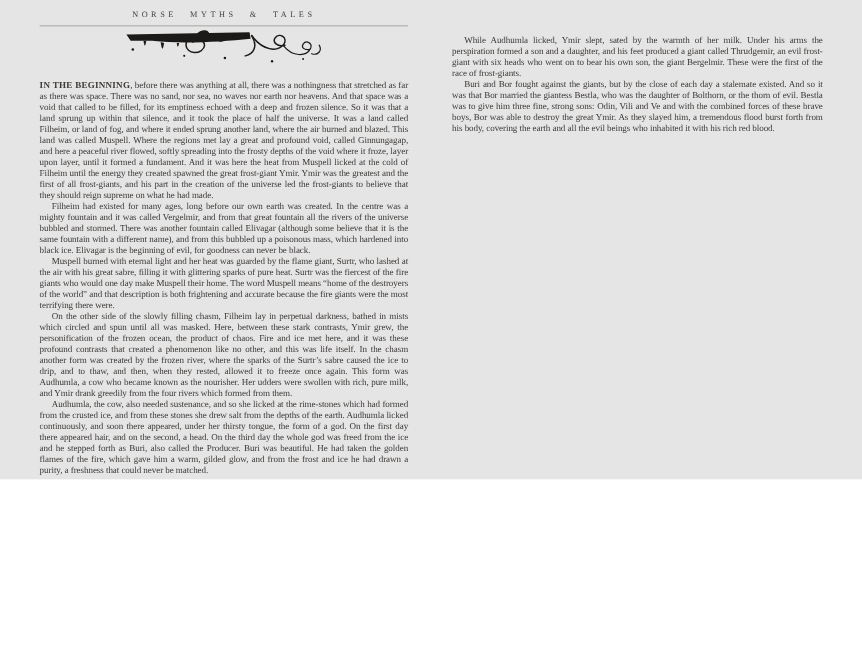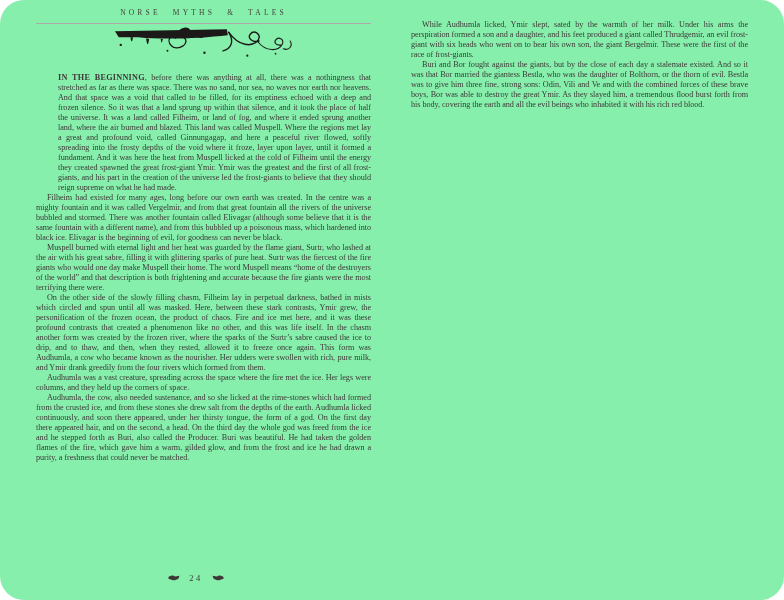--- a/index.html
+++ b/index.html
@@ -3,25 +3,24 @@
 <meta charset="utf-8">
 <style>
   html, body {
     margin: 0;
     padding: 0;
     background: #ffffff;
   }
   .canvas {
     position: relative;
     width: 784px;
-    height: 600px;
-    background: #86efac;
+    height: 436px;
+    background: #e5e5e5;
     overflow: hidden;
     font-family: "Liberation Serif", serif;
-    border-radius: 24px;
   }
   .spread {
     display: flex;
     width: 100%;
     height: 100%;
   }
   .page {
     position: relative;
     box-sizing: border-box;
     width: 392px;
@@ -58,26 +57,26 @@
   }
 
   .body-text {
     margin-top: 14px;
     font-size: 8.2px;
     line-height: 10px;
     letter-spacing: -0.05px;
     text-align: justify;
     color: #3d3936;
   }
-  .page.right .body-text { margin-top: 12px; }
+  .page.right .body-text { margin-top: 24px; }
   .body-text p {
     margin: 0;
     text-indent: 11px;
   }
-  .body-text p.no-indent { text-indent: 0; margin-left: 22px; }
+  .body-text p.no-indent { text-indent: 0; }
   .lead-in {
     font-weight: bold;
     letter-spacing: 0.25px;
   }
 
   .folio {
     position: absolute;
     bottom: 17px;
     left: 0;
     right: 0;
@@ -132,21 +131,20 @@
           <path d="M151,15 c8,10 21,10 25,2 c2,-5 -4,-8 -7,-4 c-2,3 1,6 6,5"></path>
           <path d="M177,22 c6,2 10,-3 7,-8"></path>
         </g>
       </svg>
 
       <div class="body-text">
         <p class="no-indent"><span class="lead-in">IN THE BEGINNING</span><span>, before there was anything at all, there was a nothingness that stretched as far as there was space. There was no sand, nor sea, no waves nor earth nor heavens. And that space was a void that called to be filled, for its emptiness echoed with a deep and frozen silence. So it was that a land sprung up within that silence, and it took the place of half the universe. It was a land called Filheim, or land of fog, and where it ended sprung another land, where the air burned and blazed. This land was called Muspell. Where the regions met lay a great and profound void, called Ginnungagap, and here a peaceful river flowed, softly spreading into the frosty depths of the void where it froze, layer upon layer, until it formed a fundament. And it was here the heat from Muspell licked at the cold of Filheim until the energy they created spawned the great frost-giant Ymir. Ymir was the greatest and the first of all frost-giants, and his part in the creation of the universe led the frost-giants to believe that they should reign supreme on what he had made.</span></p>
         <p>Filheim had existed for many ages, long before our own earth was created. In the centre was a mighty fountain and it was called Vergelmir, and from that great fountain all the rivers of the universe bubbled and stormed. There was another fountain called Elivagar (although some believe that it is the same fountain with a different name), and from this bubbled up a poisonous mass, which hardened into black ice. Elivagar is the beginning of evil, for goodness can never be black.</p>
         <p>Muspell burned with eternal light and her heat was guarded by the flame giant, Surtr, who lashed at the air with his great sabre, filling it with glittering sparks of pure heat. Surtr was the fiercest of the fire giants who would one day make Muspell their home. The word Muspell means “home of the destroyers of the world” and that description is both frightening and accurate because the fire giants were the most terrifying there were.</p>
         <p>On the other side of the slowly filling chasm, Filheim lay in perpetual darkness, bathed in mists which circled and spun until all was masked. Here, between these stark contrasts, Ymir grew, the personification of the frozen ocean, the product of chaos. Fire and ice met here, and it was these profound contrasts that created a phenomenon like no other, and this was life itself. In the chasm another form was created by the frozen river, where the sparks of the Surtr’s sabre caused the ice to drip, and to thaw, and then, when they rested, allowed it to freeze once again. This form was Audhumla, a cow who became known as the nourisher. Her udders were swollen with rich, pure milk, and Ymir drank greedily from the four rivers which formed from them.</p>
-        <p>Audhumla was a vast creature, spreading across the space where the fire met the ice. Her legs were columns, and they held up the corners of space.</p>
         <p>Audhumla, the cow, also needed sustenance, and so she licked at the rime-stones which had formed from the crusted ice, and from these stones she drew salt from the depths of the earth. Audhumla licked continuously, and soon there appeared, under her thirsty tongue, the form of a god. On the first day there appeared hair, and on the second, a head. On the third day the whole god was freed from the ice and he stepped forth as Buri, also called the Producer. Buri was beautiful. He had taken the golden flames of the fire, which gave him a warm, gilded glow, and from the frost and ice he had drawn a purity, a freshness that could never be matched.</p>
       </div>
 
       <footer class="folio">
         <svg class="orn" width="12" height="6" viewBox="0 0 12 6" aria-hidden="true">
           <path fill="#3d3936" d="M0,3 C2,0.2 5,0 7.2,1.6 L11.5,0.8 L10.5,3.4 C7.5,5.8 3,5.8 0,3 Z"></path>
         </svg>
         <span class="num">24</span>
         <svg class="orn" width="12" height="6" viewBox="0 0 12 6" style="transform:scaleX(-1)" aria-hidden="true">
           <path fill="#3d3936" d="M0,3 C2,0.2 5,0 7.2,1.6 L11.5,0.8 L10.5,3.4 C7.5,5.8 3,5.8 0,3 Z"></path>

